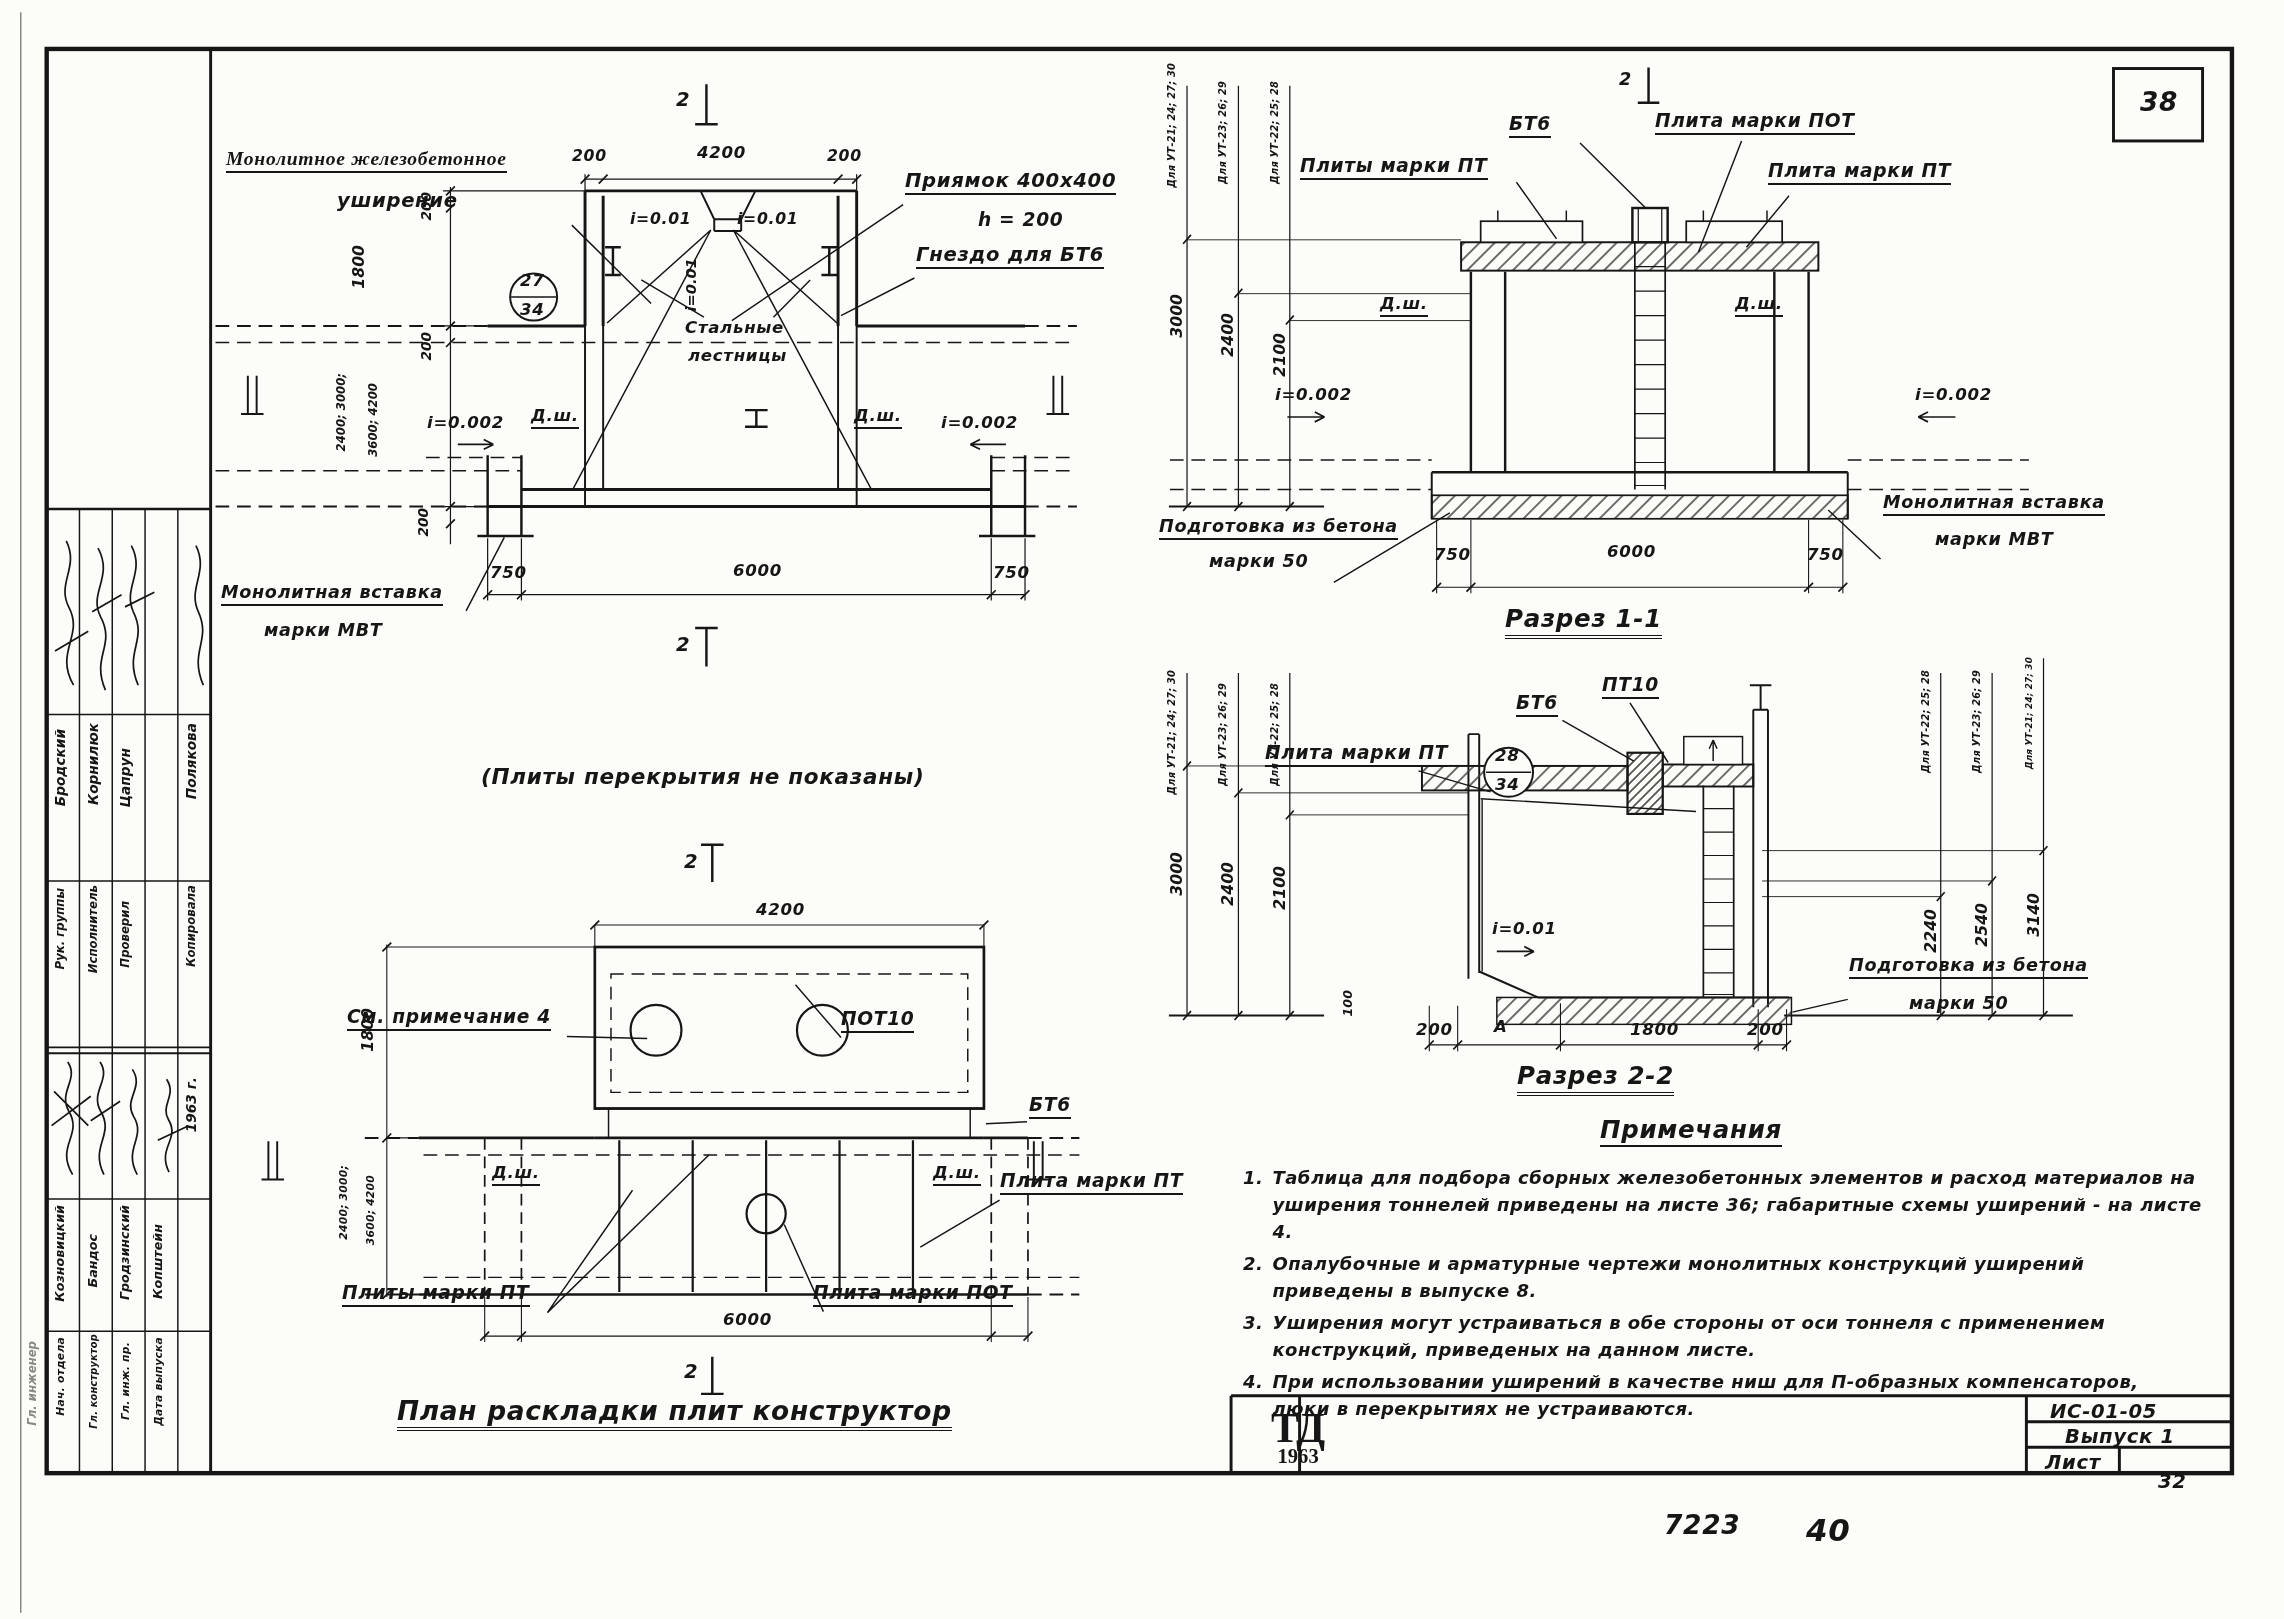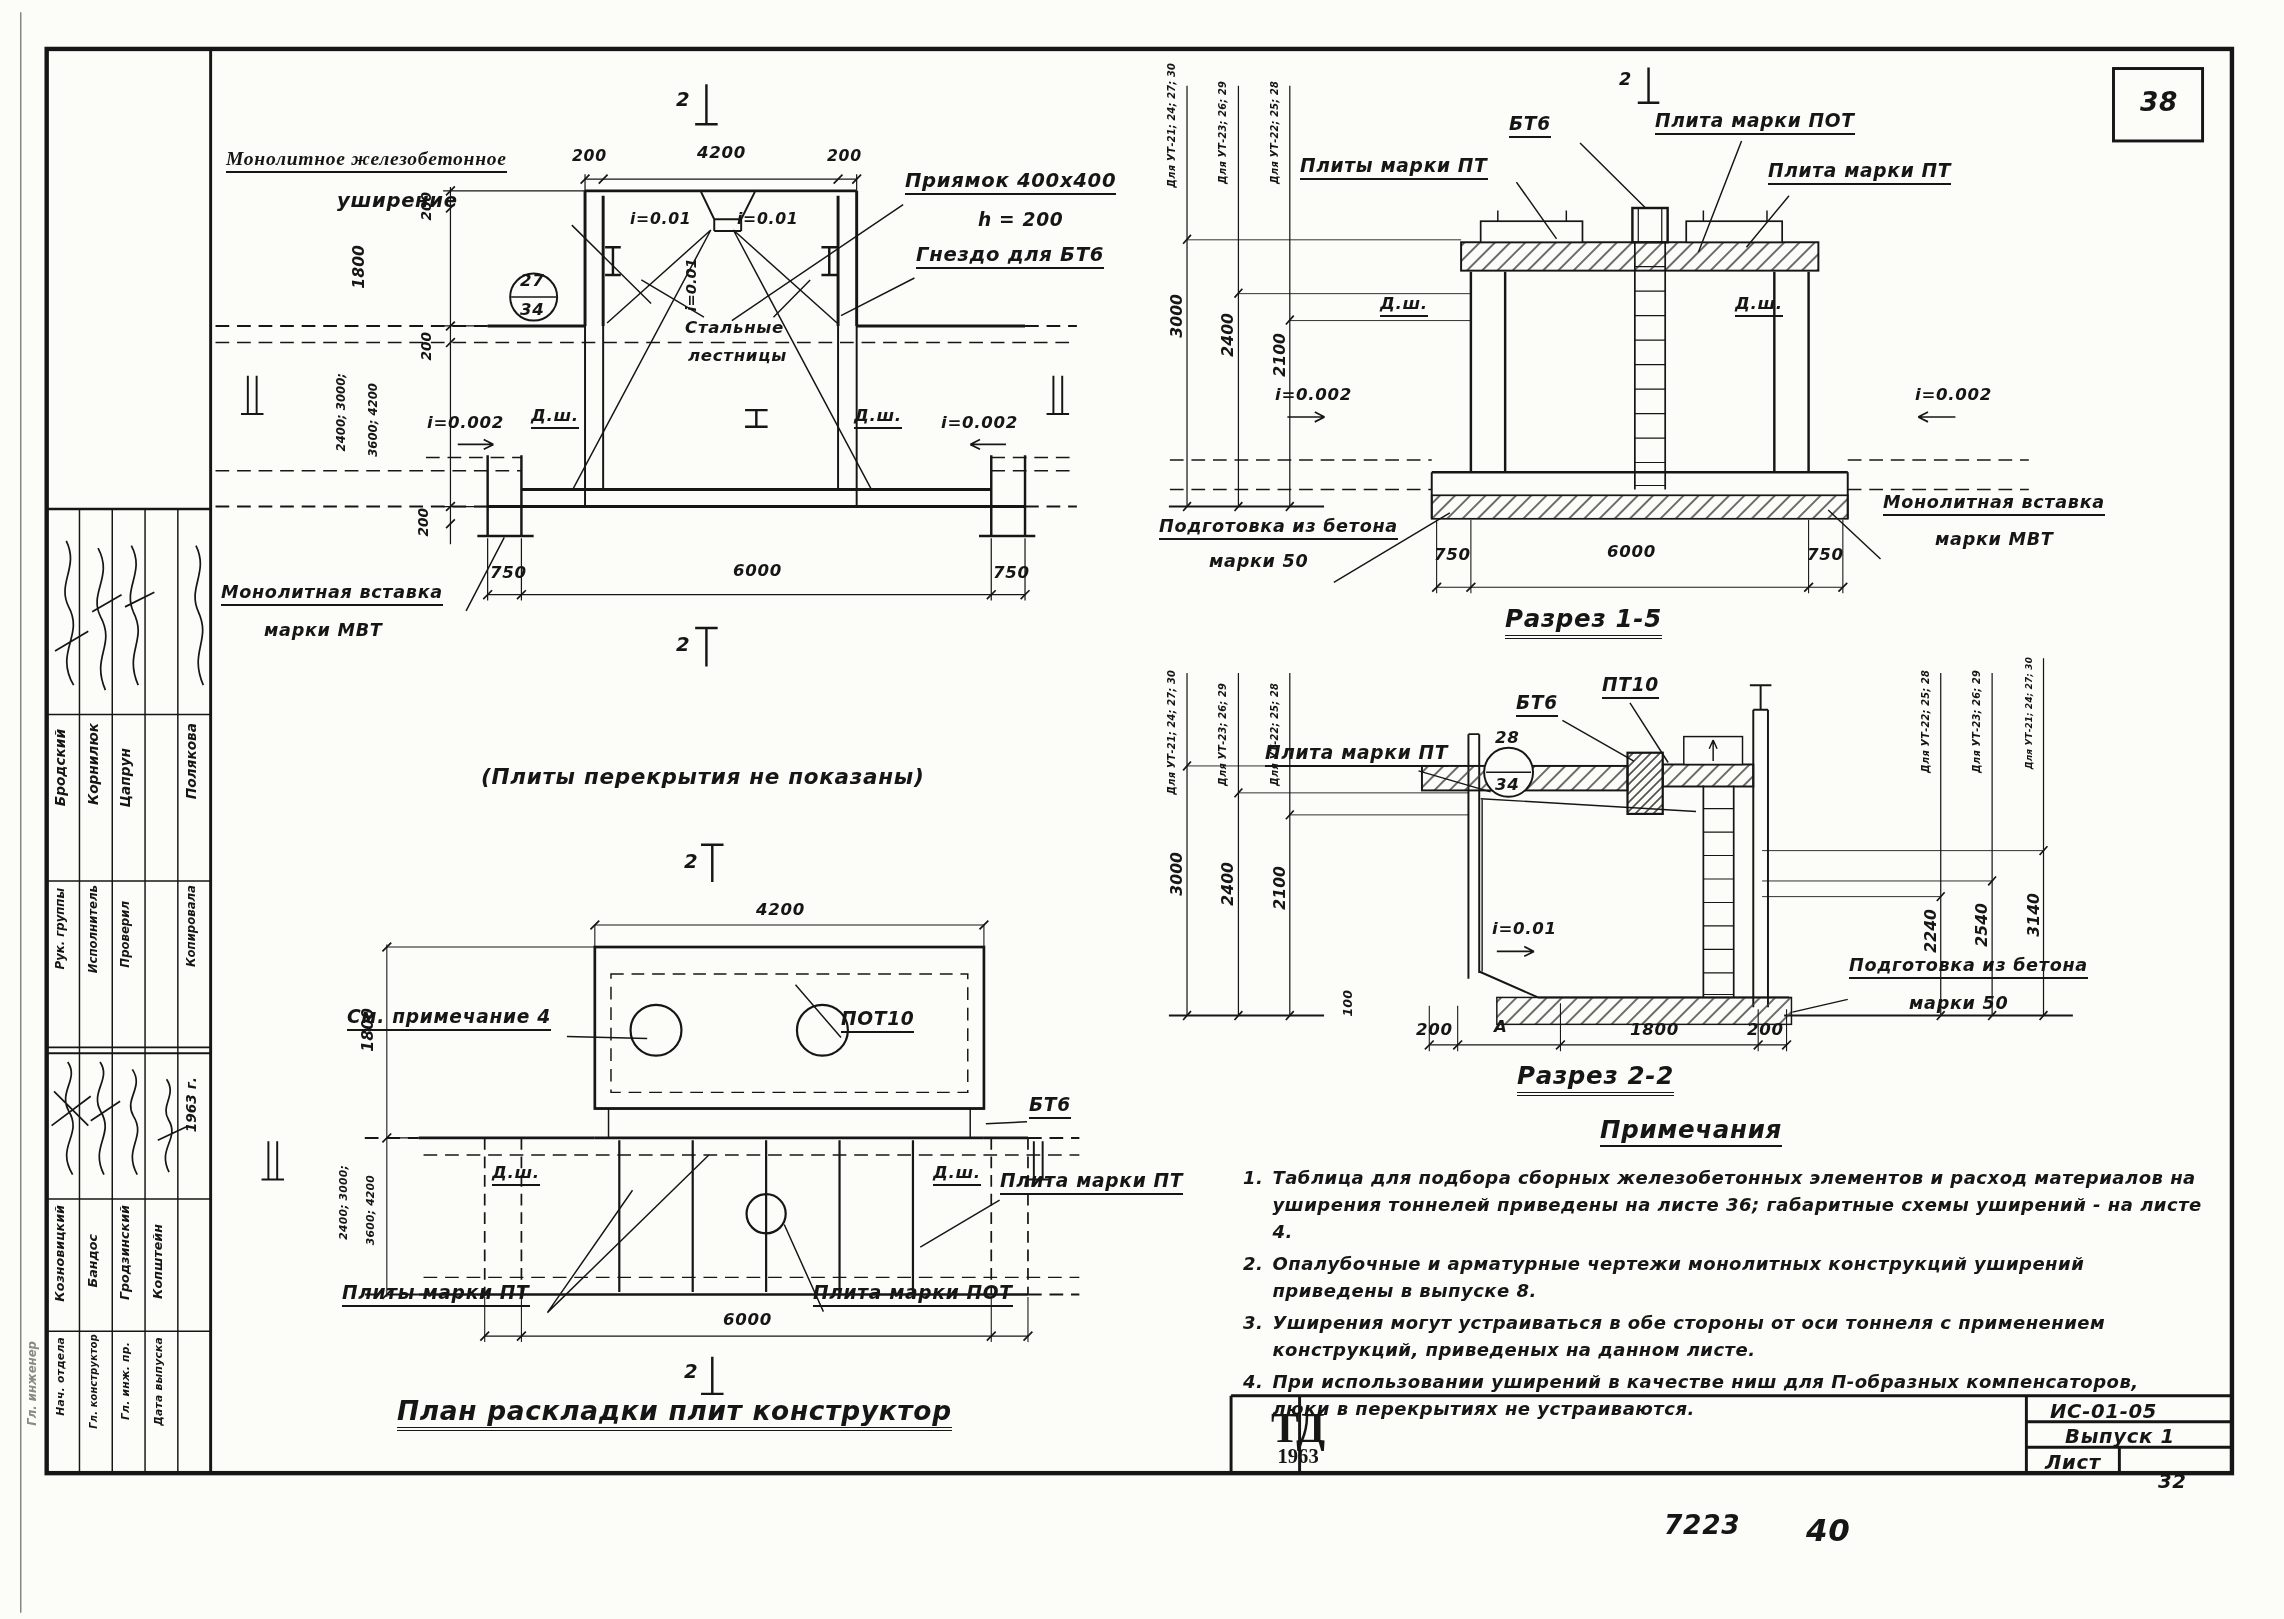--- a/index.html
+++ b/index.html
@@ -227,38 +227,38 @@
 <div class="lbl s34" style="left:1275px;top:386px;">i=0.002</div>
 <div class="lbl s34" style="left:1915px;top:386px;">i=0.002</div>
 <div class="lbl s36 ul" style="left:1159px;top:517px;">Подготовка из бетона</div>
 <div class="lbl s36" style="left:1209px;top:552px;">марки 50</div>
 <div class="lbl s36 ul" style="left:1883px;top:493px;">Монолитная вставка</div>
 <div class="lbl s36" style="left:1935px;top:530px;">марки МВТ</div>
 <div class="lbl s34" style="left:1434px;top:546px;">750</div>
 <div class="lbl s34" style="left:1607px;top:543px;">6000</div>
 <div class="lbl s34" style="left:1807px;top:546px;">750</div>
 <div class="lbl s36" style="left:1619px;top:70px;">2</div>
-<div class="lbl s50 ul2" style="left:1505px;top:606px;">Разрез 1-5</div>
+<div class="lbl s50 ul2" style="left:1505px;top:606px;">Разрез 1-1</div>
 
 <div class="vtext s20" style="left:1167px;top:670px;">Для УТ-21; 24; 27; 30</div>
 <div class="vtext s20" style="left:1218px;top:683px;">Для УТ-23; 26; 29</div>
 <div class="vtext s20" style="left:1270px;top:683px;">Для УТ-22; 25; 28</div>
 <div class="vtext s32" style="left:1169px;top:852px;">3000</div>
 <div class="vtext s32" style="left:1220px;top:862px;">2400</div>
 <div class="vtext s32" style="left:1272px;top:866px;">2100</div>
 <div class="vtext s20" style="left:1921px;top:670px;">Для УТ-22; 25; 28</div>
 <div class="vtext s20" style="left:1972px;top:670px;">Для УТ-23; 26; 29</div>
 <div class="vtext s18" style="left:2025px;top:657px;">Для УТ-21; 24; 27; 30</div>
 <div class="vtext s32" style="left:1923px;top:909px;">2240</div>
 <div class="vtext s32" style="left:1974px;top:903px;">2540</div>
 <div class="vtext s32" style="left:2026px;top:893px;">3140</div>
 <div class="lbl s38 ul" style="left:1265px;top:743px;">Плита марки ПТ</div>
 <div class="lbl s38 ul" style="left:1516px;top:693px;">БТ6</div>
 <div class="lbl s38 ul" style="left:1602px;top:675px;">ПТ10</div>
-<div class="lbl s34" style="left:1495px;top:729px;">28</div>
+<div class="lbl s34" style="left:1495px;top:747px;">28</div>
 <div class="lbl s34" style="left:1495px;top:776px;">34</div>
 <div class="lbl s34" style="left:1492px;top:920px;">i=0.01</div>
 <div class="vtext s26" style="left:1342px;top:990px;">100</div>
 <div class="lbl s34" style="left:1416px;top:1021px;">200</div>
 <div class="lbl s34" style="left:1494px;top:1018px;">А</div>
 <div class="lbl s34" style="left:1630px;top:1021px;">1800</div>
 <div class="lbl s34" style="left:1747px;top:1021px;">200</div>
 <div class="lbl s36 ul" style="left:1849px;top:956px;">Подготовка из бетона</div>
 <div class="lbl s36" style="left:1909px;top:994px;">марки 50</div>
 <div class="lbl s50 ul2" style="left:1517px;top:1063px;">Разрез 2-2</div>

